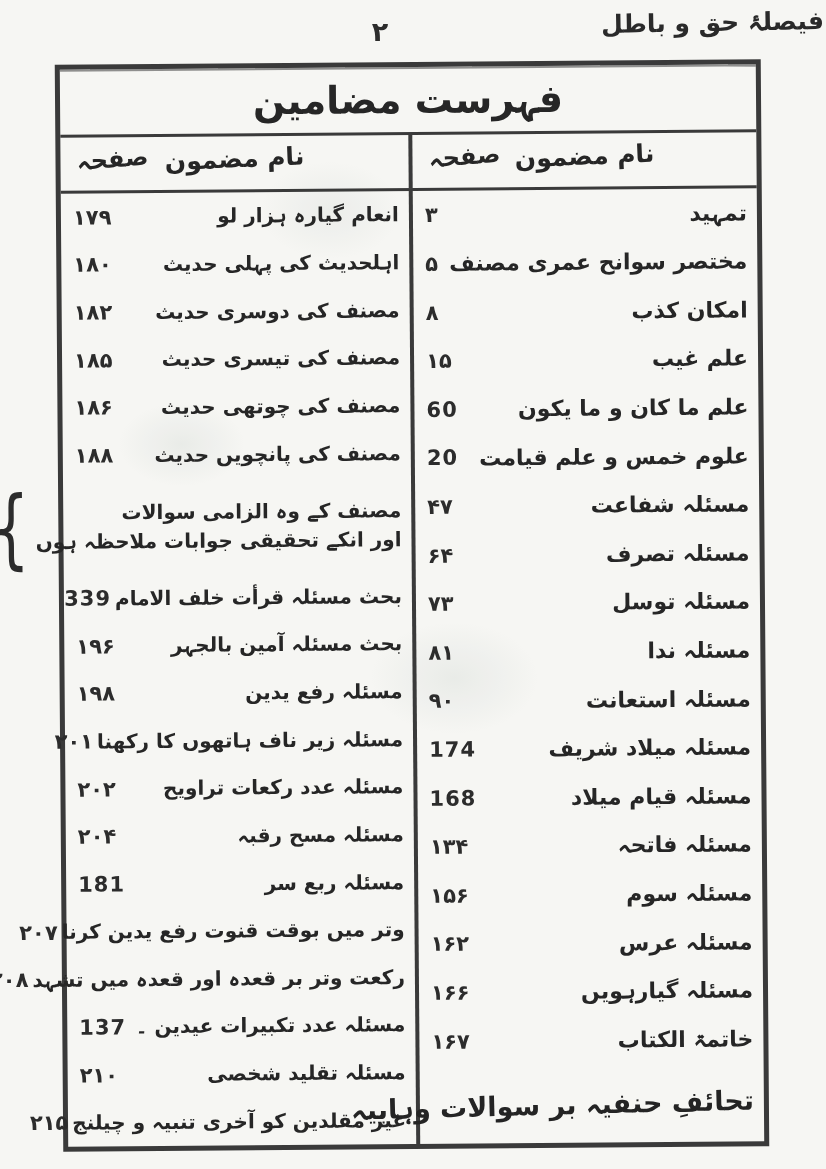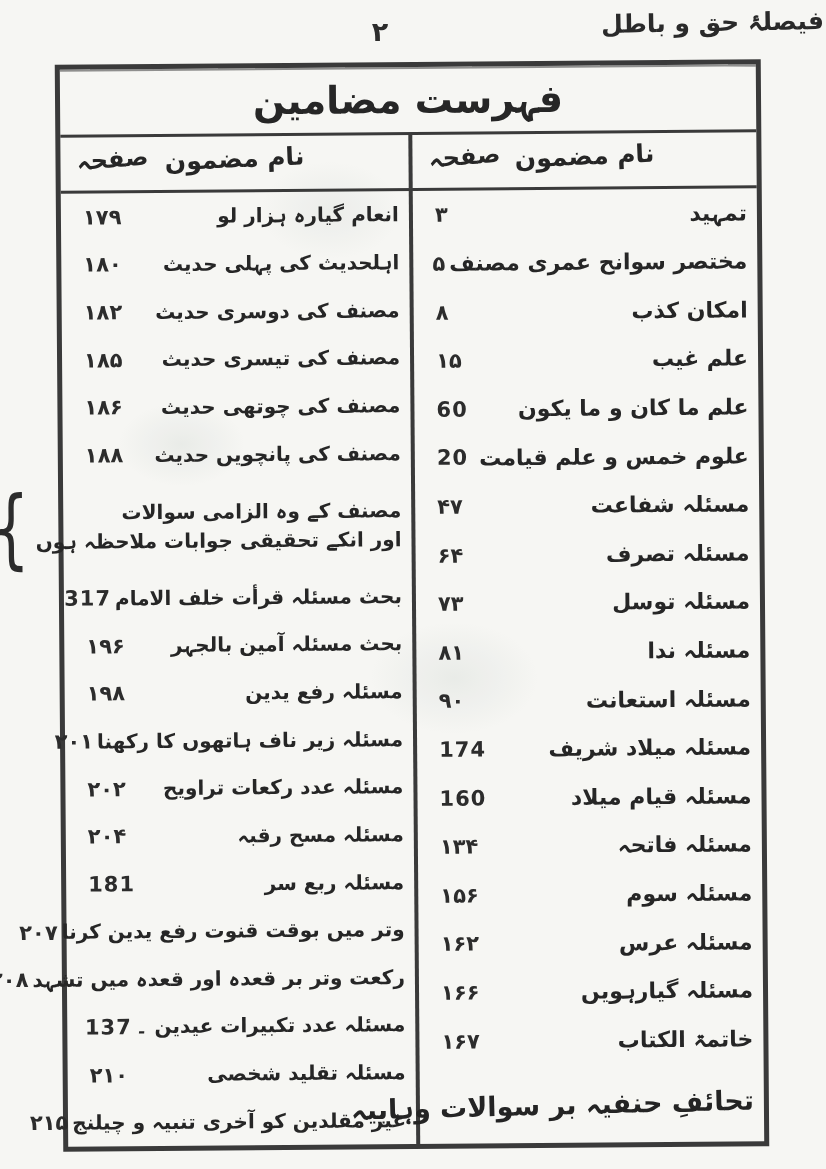--- a/index.html
+++ b/index.html
@@ -75,21 +75,21 @@
   .row.tall{flex:2;}
   .topic{
     flex:1;text-align:right;font-weight:700;color:#262626;
     padding-right:10px;padding-left:4px;font-size:22px;line-height:1.25;
     white-space:nowrap;
   }
   .col-left .topic{font-size:20px;}
   .row.tall .topic{display:flex;flex-direction:column;gap:4px;white-space:normal;}
   .row.tall .topic .tline{white-space:nowrap;text-align:right;}
   .pagenum{
-    width:84px;box-sizing:border-box;text-align:left;padding-left:22px;
+    width:84px;box-sizing:border-box;text-align:left;padding-left:12px;
     font-size:21px;font-weight:700;color:#2c2c2c;letter-spacing:1px;white-space:nowrap;
   }
   .brace{
     direction:ltr;unicode-bidi:bidi-override;
     font-size:58px;font-weight:400;color:#2c2c2c;
     transform:scaleY(1.5);line-height:1;padding:0 2px;
   }
   .col-footer{
     height:78px;flex:0 0 78px;display:flex;align-items:center;justify-content:flex-start;
     direction:rtl;padding-right:10px;box-sizing:border-box;
@@ -168,21 +168,21 @@
           <div class="row">
     <div class="topic">مسئلہ استعانت</div>
     <div class="pagenum">۹۰</div>
   </div>
           <div class="row">
     <div class="topic">مسئلہ میلاد شریف</div>
     <div class="pagenum">174</div>
   </div>
           <div class="row">
     <div class="topic">مسئلہ قیام میلاد</div>
-    <div class="pagenum">160</div>
+    <div class="pagenum">168</div>
   </div>
           <div class="row">
     <div class="topic">مسئلہ فاتحہ</div>
     <div class="pagenum">۱۳۴</div>
   </div>
           <div class="row">
     <div class="topic">مسئلہ سوم</div>
     <div class="pagenum">۱۵۶</div>
   </div>
           <div class="row">
@@ -228,21 +228,21 @@
           <div class="row tall">
     <div class="topic">
               <div class="tline">مصنف کے وہ الزامی سوالات</div>
               <div class="tline">اور انکے تحقیقی جوابات ملاحظہ ہوں</div>
             </div>
             <span class="brace">{</span>
 
   </div>
           <div class="row">
     <div class="topic">بحث مسئلہ قرأت خلف الامام</div>
-    <div class="pagenum">317</div>
+    <div class="pagenum">339</div>
   </div>
           <div class="row">
     <div class="topic">بحث مسئلہ آمین بالجہر</div>
     <div class="pagenum">۱۹۶</div>
   </div>
           <div class="row">
     <div class="topic">مسئلہ رفع یدین</div>
     <div class="pagenum">۱۹۸</div>
   </div>
           <div class="row">

